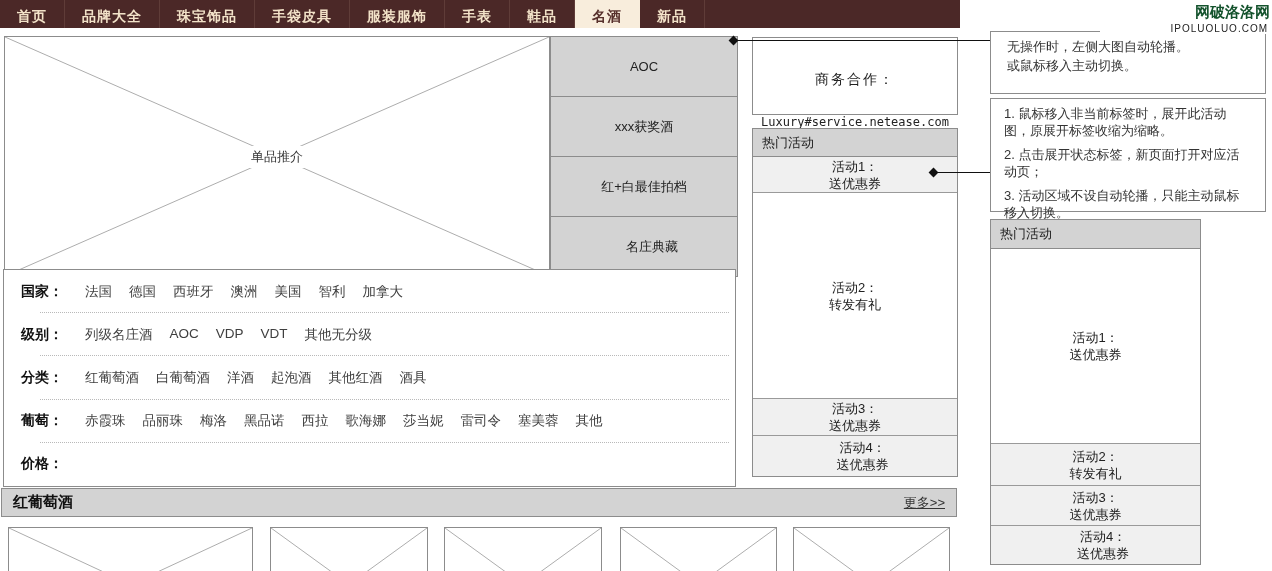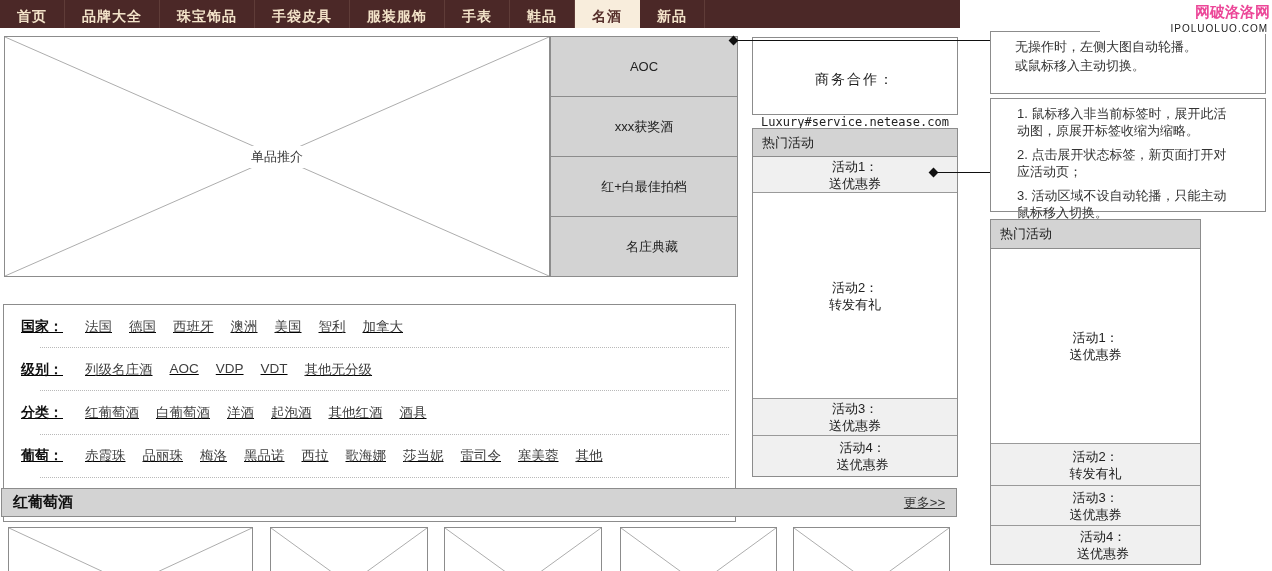--- a/index.html
+++ b/index.html
@@ -8,21 +8,21 @@
   #page { position:relative; width:1272px; height:571px; overflow:hidden; background:#fff; }
   .abs { position:absolute; }
 
   
   .nav { display:flex; background:#4b2827; height:28px; align-items:stretch; }
   .nav-item { color:#f2e2c8; font-size:14px; font-weight:bold; letter-spacing:1px;
               line-height:32px; padding:0 17px; border-right:1px solid #5f3c38; cursor:pointer; white-space:nowrap; }
   .nav-item.active { background:#f8eddc; color:#57302c; border-right-color:transparent; }
 
   
-  .wm-title { font-size:15px; font-weight:bold; color:#ec4899; text-align:right; }
+  .wm-title { font-size:15px; font-weight:bold; color:#14532d; text-align:right; }
   .wm-domain { font-size:10px; color:#222; text-align:right; letter-spacing:1px; background:#fff; padding:0 2px; z-index:6; }
 
   
   .wirebox { background:#fff; border:1px solid #8c8c8c; }
   .cross { position:absolute; left:0; top:0; width:100%; height:100%; }
   .cross line { stroke:#adadad; stroke-width:1; vector-effect:non-scaling-stroke; }
   .ph-label { position:absolute; left:50%; top:50%; transform:translate(-50%,-50%);
               background:#fff; padding:2px 8px; font-size:13px; color:#333; white-space:nowrap; }
 
   
@@ -41,22 +41,22 @@
   .panel-header { background:#d3d3d3; border-bottom:1px solid #8c8c8c; font-size:13px; color:#222;
                   display:flex; align-items:center; padding-left:9px; }
   .act-row { display:flex; flex-direction:column; align-items:center; justify-content:center;
              font-size:13px; color:#222; line-height:17px; border-bottom:1px solid #9a9a9a;
              background:#f0f0f0; text-align:center; cursor:pointer; }
   .act-row.expanded { background:#fff; }
   .act-row:last-child { border-bottom:none;padding-left:15px; }
 
   
   .note { border:1px solid #8c8c8c; background:#fff; color:#333; font-size:13px; }
-  .note1 { padding:5px 24px; line-height:19px; }
-  .note2 { padding:6px 26px; line-height:17px; }
+  .note1 { padding:5px 16px; line-height:19px; }
+  .note2 { padding:6px 13px; line-height:17px; }
   .note2 p { margin-bottom:7px; }
   .note2 p:last-child { margin-bottom:0; }
 
   
   .connector { border-top:1px solid #111; height:0; z-index:5; }
   .diamond { position:absolute; left:-3px; top:-4px; width:7px; height:7px; background:#111; transform:rotate(45deg); }
 
   
   .filter-panel { background:#fff; border:1px solid #8c8c8c; display:flex; flex-direction:column; }
   .filter-row { flex:1; display:flex; align-items:center; position:relative; }
@@ -164,21 +164,21 @@
     <div class="act-row" style="height:40px; flex:none;">
       <span>活动3：</span>
       <span>送优惠券</span>
     </div>
     <div class="act-row" style="height:38px; flex:none;">
       <span>活动4：</span>
       <span>送优惠券</span>
     </div>
   </div>
 
-  <div class="filter-panel abs" style="left:3px; top:304px; width:733px; height:218px;text-decoration:underline;">
+  <div class="filter-panel abs" style="left:3px; top:269px; width:733px; height:218px;">
     <div class="filter-row">
       <div class="filter-label">国家：</div>
       <div class="filter-opts">
         <span>法国</span>
         <span>德国</span>
         <span>西班牙</span>
         <span>澳洲</span>
         <span>美国</span>
         <span>智利</span>
         <span>加拿大</span>

